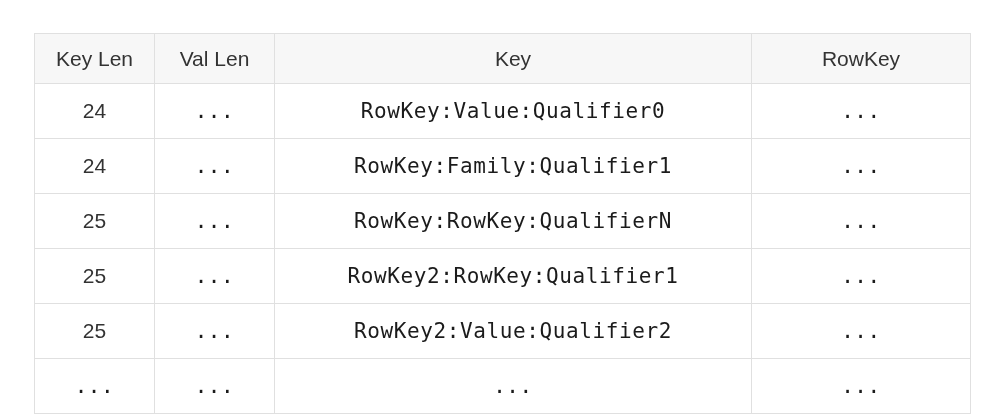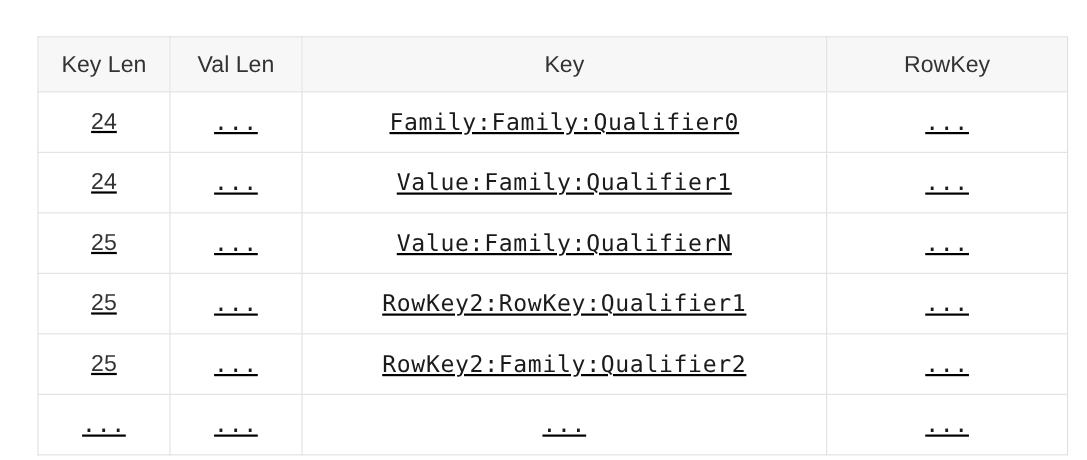--- a/index.html
+++ b/index.html
@@ -35,21 +35,21 @@
     font-size: 21px;
     font-weight: 400;
     white-space: nowrap;
     overflow: hidden;
   }
   .kv-table thead tr { height: 50px; }
   .kv-table thead th {
     background: var(--header-bg);
     font-weight: 400;
   }
-  .kv-table tbody tr { height: 55px; text-decoration: underline; }
+  .kv-table tbody tr { height: 55px; }
   .kv-table td.mono {
     font-family: "DejaVu Sans Mono", monospace;
     font-size: 21px;
     letter-spacing: 0.6px;
     color: var(--mono-text);
   }
 </style>
 </head>
 <body>
 
@@ -66,45 +66,45 @@
         <th>Key Len</th>
         <th>Val Len</th>
         <th>Key</th>
         <th>RowKey</th>
       </tr>
     </thead>
     <tbody>
         <tr>
           <td>24</td>
           <td class="mono">...</td>
-          <td class="mono">Family:Family:Qualifier0</td>
+          <td class="mono">RowKey:Value:Qualifier0</td>
           <td class="mono">...</td>
         </tr>
         <tr>
           <td>24</td>
           <td class="mono">...</td>
-          <td class="mono">Value:Family:Qualifier1</td>
+          <td class="mono">RowKey:Family:Qualifier1</td>
           <td class="mono">...</td>
         </tr>
         <tr>
           <td>25</td>
           <td class="mono">...</td>
-          <td class="mono">Value:Family:QualifierN</td>
+          <td class="mono">RowKey:RowKey:QualifierN</td>
           <td class="mono">...</td>
         </tr>
         <tr>
           <td>25</td>
           <td class="mono">...</td>
           <td class="mono">RowKey2:RowKey:Qualifier1</td>
           <td class="mono">...</td>
         </tr>
         <tr>
           <td>25</td>
           <td class="mono">...</td>
-          <td class="mono">RowKey2:Family:Qualifier2</td>
+          <td class="mono">RowKey2:Value:Qualifier2</td>
           <td class="mono">...</td>
         </tr>
         <tr>
           <td class="mono">...</td>
           <td class="mono">...</td>
           <td class="mono">...</td>
           <td class="mono">...</td>
         </tr>
       </tbody>
   </table>

